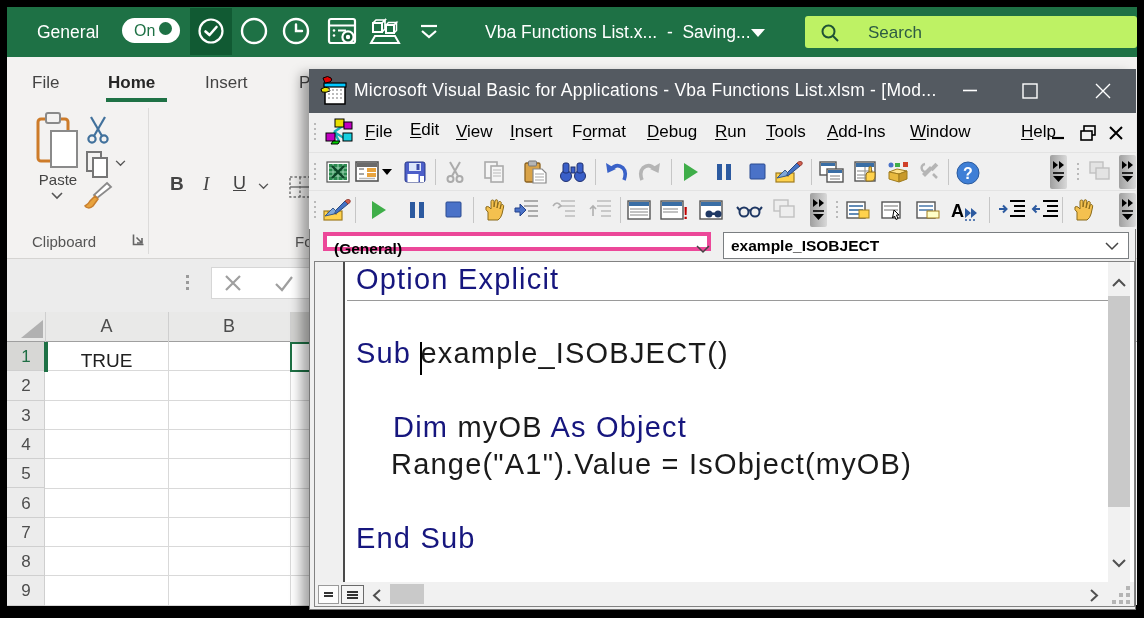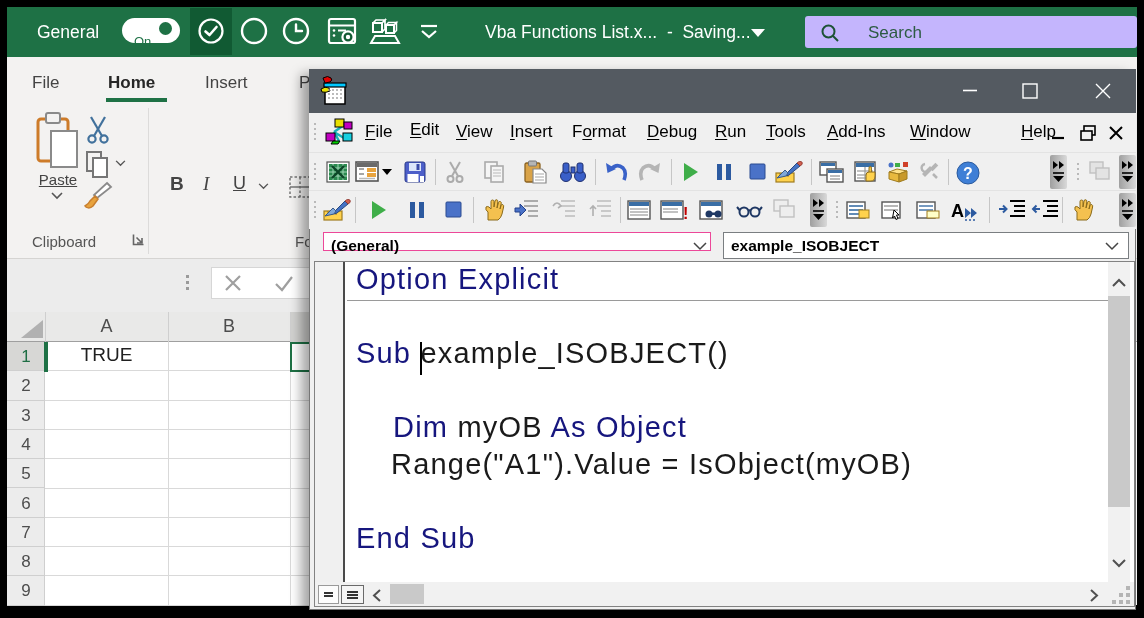--- a/index.html
+++ b/index.html
@@ -9,21 +9,21 @@
 </style>
 </head>
 <body>
 
 <div class="abs" id="excel" style="left:7px; top:7px; width:1130px; height:598px; background:#f3f2f1;">
 
   <div class="abs" style="left:0; top:0; width:1130px; height:50px; background:#1e7145;">
     <div class="abs" style="left:30px; top:15px; color:#fff; font-size:17.5px;">General</div>
 
     <div class="abs" style="left:115px; top:11px; width:58px; height:25px; background:#fff; border-radius:13px;">
-      <div class="abs" style="left:12px; top:4px; color:#1e7145; font-size:13px;margin-top:12px;">On</div>
+      <div class="abs" style="left:12px; top:4px; color:#1e7145; font-size:16px;">On</div>
       <div class="abs" style="left:37px; top:3.5px; width:13px; height:13px; background:#1e7145; border-radius:50%; border:2.5px solid #1e7145;"></div>
     </div>
 
     <div class="abs" style="left:183px; top:1px; width:42px; height:47px; background:#115a33;"></div>
     <svg class="abs" style="left:190px; top:10px;" width="28" height="28" viewBox="0 0 28 28">
       <circle cx="14" cy="14" r="11.5" fill="none" stroke="#fff" stroke-width="2.2"></circle>
       <path d="M8.5 14.5 L12.5 18 L19.5 10" fill="none" stroke="#fff" stroke-width="2.6" stroke-linecap="round" stroke-linejoin="round"></path>
     </svg>
 
     <svg class="abs" style="left:233px; top:10px;" width="28" height="28" viewBox="0 0 28 28">
@@ -56,41 +56,41 @@
     <svg class="abs" style="left:412px; top:17px;" width="20" height="16" viewBox="0 0 20 16">
       <line x1="2" y1="2" x2="18" y2="2" stroke="#fff" stroke-width="2.2"></line>
       <path d="M3 7 l7 6 l7 -6" fill="none" stroke="#fff" stroke-width="2.2"></path>
     </svg>
 
     <div class="abs" style="left:478px; top:15px; color:#fff; font-size:17.5px;">Vba Functions List.x...&nbsp; -&nbsp; Saving...</div>
     <svg class="abs" style="left:744px; top:22px;" width="14" height="8" viewBox="0 0 14 8">
         <path d="M0 0 h14 l-7 8 z" fill="#fff"></path>
       </svg>
 
-    <div class="abs" style="left:798px; top:9px; width:332px; height:32px; background:#c4b5fd; border-radius:3px;">
+    <div class="abs" style="left:798px; top:9px; width:332px; height:32px; background:#bef264; border-radius:3px;">
       <svg class="abs" style="left:15px; top:7px;" width="20" height="20" viewBox="0 0 20 20">
         <circle cx="8.5" cy="8.5" r="6" fill="none" stroke="#1d5235" stroke-width="2"></circle>
         <line x1="13" y1="13" x2="18" y2="18" stroke="#1d5235" stroke-width="2"></line>
       </svg>
       <div class="abs" style="left:63px; top:7px; color:#2d5b43; font-size:17px;">Search</div>
     </div>
   </div>
 
   <div class="abs" style="left:25px; top:66px; color:#444; font-size:17px;">File</div>
   <div class="abs" style="left:101px; top:66px; color:#262626; font-size:17px; font-weight:700;">Home</div>
   <div class="abs" style="left:99px; top:91px; width:61px; height:4px; background:#1e7145;"></div>
   <div class="abs" style="left:198px; top:66px; color:#444; font-size:17px;">Insert</div>
   <div class="abs" style="left:292px; top:66px; color:#444; font-size:17px;">Pa</div>
 
   <svg class="abs" style="left:28px; top:104px;" width="50" height="58" viewBox="0 0 50 58">
     <rect x="3" y="8" width="30" height="42" rx="3" fill="none" stroke="#cd7b29" stroke-width="3"></rect>
     <rect x="11" y="2" width="14" height="10" rx="2" fill="#f3f2f1" stroke="#8a8a8a" stroke-width="2"></rect>
     <rect x="16" y="20" width="26" height="36" fill="#fff" stroke="#8a8a8a" stroke-width="2"></rect>
   </svg>
-  <div class="abs" style="left:26px; top:164px; width:50px; text-align:center; color:#444; font-size:15px;text-decoration:underline;">Paste</div>
+  <div class="abs" style="left:26px; top:164px; width:50px; text-align:center; color:#444; font-size:15px;">Paste</div>
   <svg class="abs" style="left:44px; top:185px;" width="12" height="8" viewBox="0 0 12 8">
       <path d="M1 1 l5 5 l5 -5" fill="none" stroke="#555" stroke-width="1.6"></path>
     </svg>
 
   <svg class="abs" style="left:78px; top:108px;" width="26" height="30" viewBox="0 0 26 30">
     <line x1="6" y1="2" x2="17" y2="21" stroke="#41719c" stroke-width="2.2"></line>
     <line x1="20" y1="2" x2="9" y2="21" stroke="#41719c" stroke-width="2.2"></line>
     <circle cx="7" cy="24" r="3.6" fill="none" stroke="#41719c" stroke-width="2.2"></circle>
     <circle cx="19" cy="24" r="3.6" fill="none" stroke="#41719c" stroke-width="2.2"></circle>
   </svg>
@@ -154,21 +154,21 @@
       <div class="abs" style="left:0; top:57.6px; width:302px; height:1px; background:#d9d9d9;"></div>
       <div class="abs" style="left:0; top:86.9px; width:302px; height:1px; background:#d9d9d9;"></div>
       <div class="abs" style="left:0; top:116.2px; width:302px; height:1px; background:#d9d9d9;"></div>
       <div class="abs" style="left:0; top:145.5px; width:302px; height:1px; background:#d9d9d9;"></div>
       <div class="abs" style="left:0; top:174.8px; width:302px; height:1px; background:#d9d9d9;"></div>
       <div class="abs" style="left:0; top:204.1px; width:302px; height:1px; background:#d9d9d9;"></div>
       <div class="abs" style="left:0; top:233.4px; width:302px; height:1px; background:#d9d9d9;"></div>
       <div class="abs" style="left:0; top:262.7px; width:302px; height:1px; background:#d9d9d9;"></div>
       <div class="abs" style="left:160.5px; top:0; width:1px; height:263px; background:#d9d9d9;"></div>
       <div class="abs" style="left:282.5px; top:0; width:1px; height:263px; background:#d9d9d9;"></div>
-      <div class="abs" style="left:38px; top:2px; width:123px; text-align:center; color:#202020; font-size:19px;">TRUE</div>
+      <div class="abs" style="left:38px; top:8px; width:123px; text-align:center; color:#202020; font-size:19px;">TRUE</div>
     </div>
 
   <div class="abs" id="rowhdrs" style="left:0; top:335px; width:38px; height:263px; background:#ececec; border-right:1px solid #cfcfcf;">
       <div class="abs" style="left:0; top:0px; width:38px; height:29.3px; background:#d7d7d5; border-bottom:1px solid #cfcfcf; text-align:center; line-height:29.3px; font-size:17px; color:#1e6e44;">1</div>
       <div class="abs" style="left:0; top:29.3px; width:38px; height:29.3px;  border-bottom:1px solid #cfcfcf; text-align:center; line-height:29.3px; font-size:17px; color:#4d4d4d;">2</div>
       <div class="abs" style="left:0; top:58.6px; width:38px; height:29.3px;  border-bottom:1px solid #cfcfcf; text-align:center; line-height:29.3px; font-size:17px; color:#4d4d4d;">3</div>
       <div class="abs" style="left:0; top:87.9px; width:38px; height:29.3px;  border-bottom:1px solid #cfcfcf; text-align:center; line-height:29.3px; font-size:17px; color:#4d4d4d;">4</div>
       <div class="abs" style="left:0; top:117.2px; width:38px; height:29.3px;  border-bottom:1px solid #cfcfcf; text-align:center; line-height:29.3px; font-size:17px; color:#4d4d4d;">5</div>
       <div class="abs" style="left:0; top:146.5px; width:38px; height:29.3px;  border-bottom:1px solid #cfcfcf; text-align:center; line-height:29.3px; font-size:17px; color:#4d4d4d;">6</div>
       <div class="abs" style="left:0; top:175.8px; width:38px; height:29.3px;  border-bottom:1px solid #cfcfcf; text-align:center; line-height:29.3px; font-size:17px; color:#4d4d4d;">7</div>
@@ -176,20 +176,21 @@
       <div class="abs" style="left:0; top:234.4px; width:38px; height:29.3px;  border-bottom:1px solid #cfcfcf; text-align:center; line-height:29.3px; font-size:17px; color:#4d4d4d;">9</div>
       <div class="abs" style="left:37px; top:0; width:3.5px; height:29.6px; background:#1e7145;"></div>
     </div>
 
   <div class="abs" style="left:283px; top:335px; width:19px; height:30px; border:2px solid #1e7145; border-right:none; background:#fff;"></div>
 </div>
 
 <div class="abs" id="vba" style="left:309px; top:69px; width:827px; height:541px; background:#f0f0f0; border:1px solid #767676; box-shadow:-8px 5px 11px rgba(0,0,0,0.35);">
 
   <div class="abs" style="left:-1px; top:-1px; width:827px; height:44px; background:#545a61;">
+    <div class="abs" style="left:45px; top:11px; color:#fff; font-size:17.5px; letter-spacing:0.25px;">Microsoft Visual Basic for Applications - Vba Functions List.xlsm - [Mod...</div>
     <svg class="abs" style="left:650px; top:20px;" width="22" height="3" viewBox="0 0 22 3">
         <line x1="4" y1="1.5" x2="18" y2="1.5" stroke="#fff" stroke-width="1.6"></line>
       </svg>
     <svg class="abs" style="left:712px; top:13px;" width="18" height="18" viewBox="0 0 18 18">
         <rect x="2" y="2" width="14" height="14" fill="none" stroke="#fff" stroke-width="1.4"></rect>
       </svg>
     <svg class="abs" style="left:785px; top:13px;" width="18" height="18" viewBox="0 0 18 18">
         <path d="M2 2 L16 16 M16 2 L2 16" stroke="#fff" stroke-width="1.4"></path>
       </svg>
 
@@ -574,21 +575,21 @@
       </svg>
       <div class="abs" style="left:810px; top:2px; width:17px; height:34px; background:linear-gradient(90deg,#9f9f9f,#d9d9d9); border-radius:2px;">
         <svg class="abs" style="left:1px; top:4px;" width="15" height="26" viewBox="0 0 15 26">
           <path d="M2 2 l5 4 l-5 4 z M8 2 l5 4 l-5 4 z" fill="#000"></path>
           <line x1="2" y1="14" x2="13" y2="14" stroke="#000" stroke-width="1.6"></line>
           <path d="M2 17 h11 l-5.5 6 z" fill="#000"></path>
         </svg>
       </div>
     </div>
 
-  <div class="abs" style="left:13px; top:162px; width:388px; height:19px; background:#fff; border:1px solid #ec4899;">
+  <div class="abs" style="left:13px; top:162px; width:388px; height:19px; background:#fff; border:4px solid #ec4899;">
     <div class="abs" style="left:7px; top:4px; font-size:15.5px; font-weight:700;">(General)</div>
     <svg class="abs" style="left:369px; top:9px;" width="14" height="9" viewBox="0 0 14 9">
         <path d="M1 1 l6 6 l6 -6" fill="none" stroke="#444" stroke-width="1.5"></path>
       </svg>
   </div>
   <div class="abs" style="left:413px; top:162px; width:406px; height:27px; background:#fff; border:1px solid #7a7e81;">
     <div class="abs" style="left:7px; top:4px; font-size:15.5px; font-weight:700;">example_ISOBJECT</div>
     <svg class="abs" style="left:381px; top:9px;" width="14" height="9" viewBox="0 0 14 9">
         <path d="M1 1 l6 6 l6 -6" fill="none" stroke="#444" stroke-width="1.5"></path>
       </svg>

